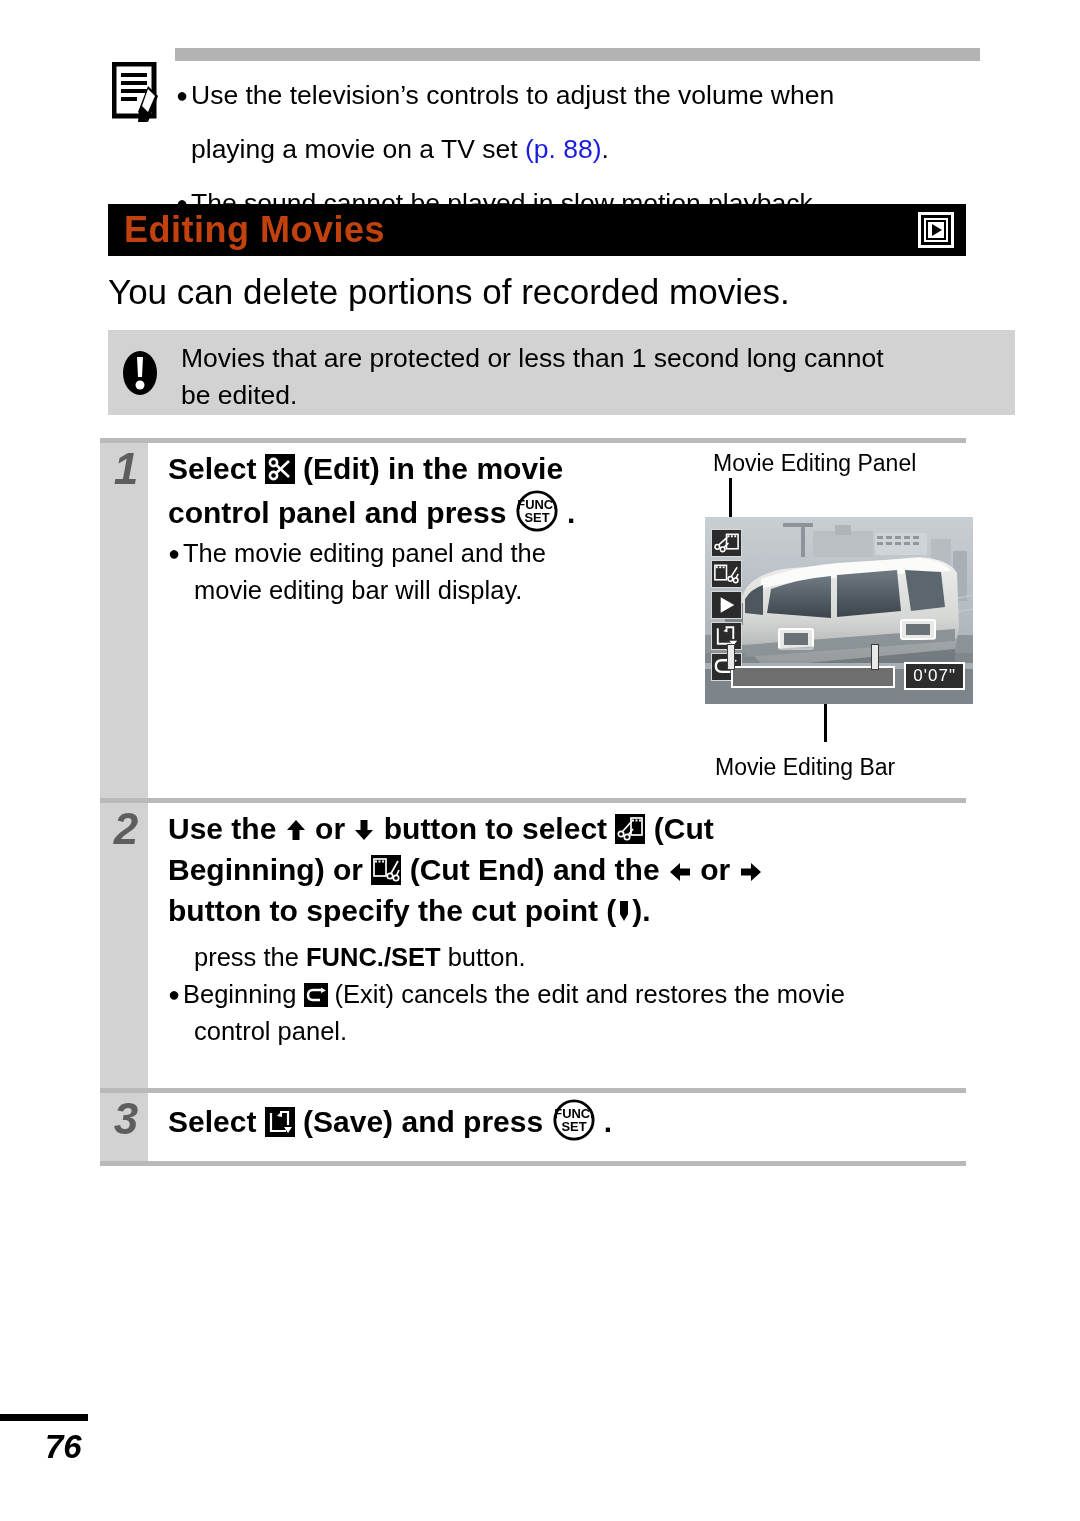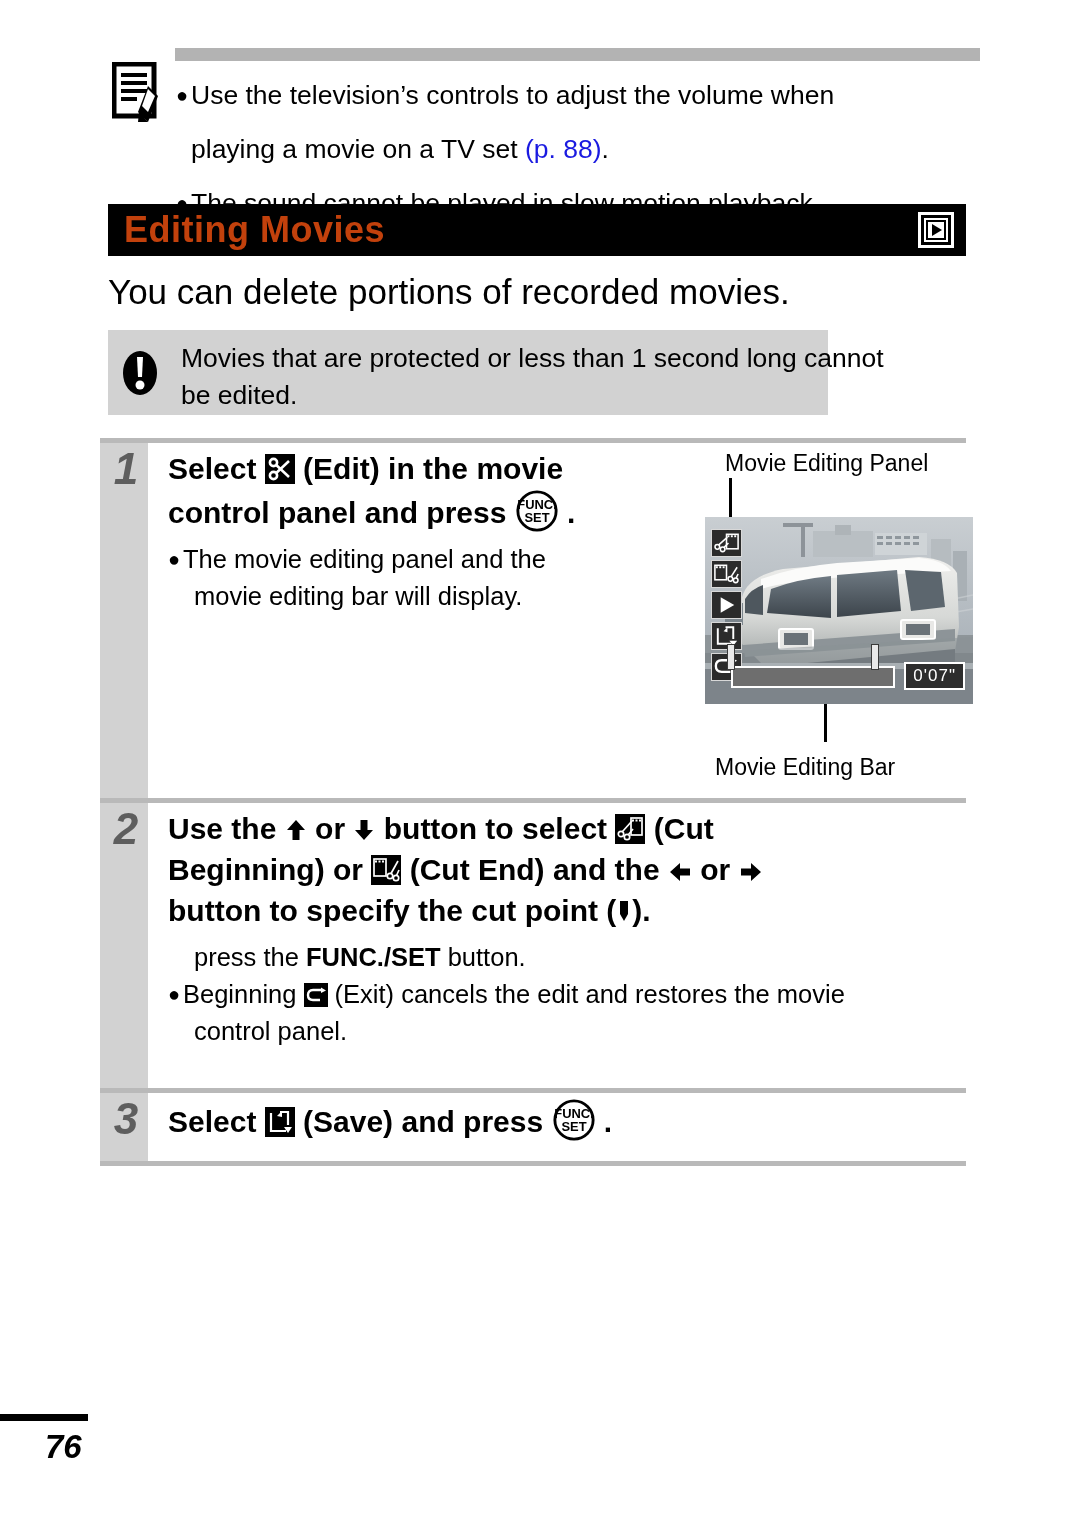--- a/index.html
+++ b/index.html
@@ -98,21 +98,21 @@
     left: 108px;
     top: 272px;
     font-size: 35px;
   }
 
   
   #caution-block {
     position: absolute;
     left: 108px;
     top: 330px;
-    width: 720px;
+    width: 907px;
     height: 85px;
     background: #d2d2d2;
   }
   #caution-icon {
     position: absolute;
     left: 9px;
     top: 20px;
     width: 46px;
     height: 46px;
   }
@@ -182,21 +182,20 @@
     top: 450px;
     width: 268px;
     height: 325px;
   }
   #label-panel {
     position: absolute;
     left: 8px;
     top: 0px;
     font-size: 23px;
     white-space: nowrap;
-    margin-left: 12px;
   }
   #leader-panel {
     position: absolute;
     left: 24px;
     top: 28px;
     width: 3px;
     height: 39px;
     background: #000;
   }
   #lcd {
@@ -379,21 +378,21 @@
             </g>
           </svg></span><span> (Edit) in the movie</span>
     </div>
     <div class="step-head">
       <span>control panel and press </span><span class="iconbox" style="background:transparent;vertical-align:-10px;"><svg viewBox="0 0 46 46" width="44" height="44">
             <circle cx="23" cy="23" r="20" fill="#fff" stroke="#000" stroke-width="3"></circle>
             <text x="23" y="21" font-family="Liberation Sans, sans-serif" font-size="13.5" font-weight="bold" text-anchor="middle" fill="#000">FUNC.</text>
             <text x="23" y="35" font-family="Liberation Sans, sans-serif" font-size="13.5" font-weight="bold" text-anchor="middle" fill="#000">SET</text>
           </svg></span><span> .</span>
     </div>
-    <div class="step-sub" style="margin-top:8px;">
+    <div class="step-sub" style="margin-top:2px;">
       <div><span class="bullet-dot">●</span><span>The movie editing panel and the</span></div>
       <div class="sub-indent"><span>movie editing bar will display.</span></div>
     </div>
   </div>
 </div>
 
 <div id="screen-figure">
   <div id="label-panel">Movie Editing Panel</div>
   <div id="leader-panel"></div>
 

